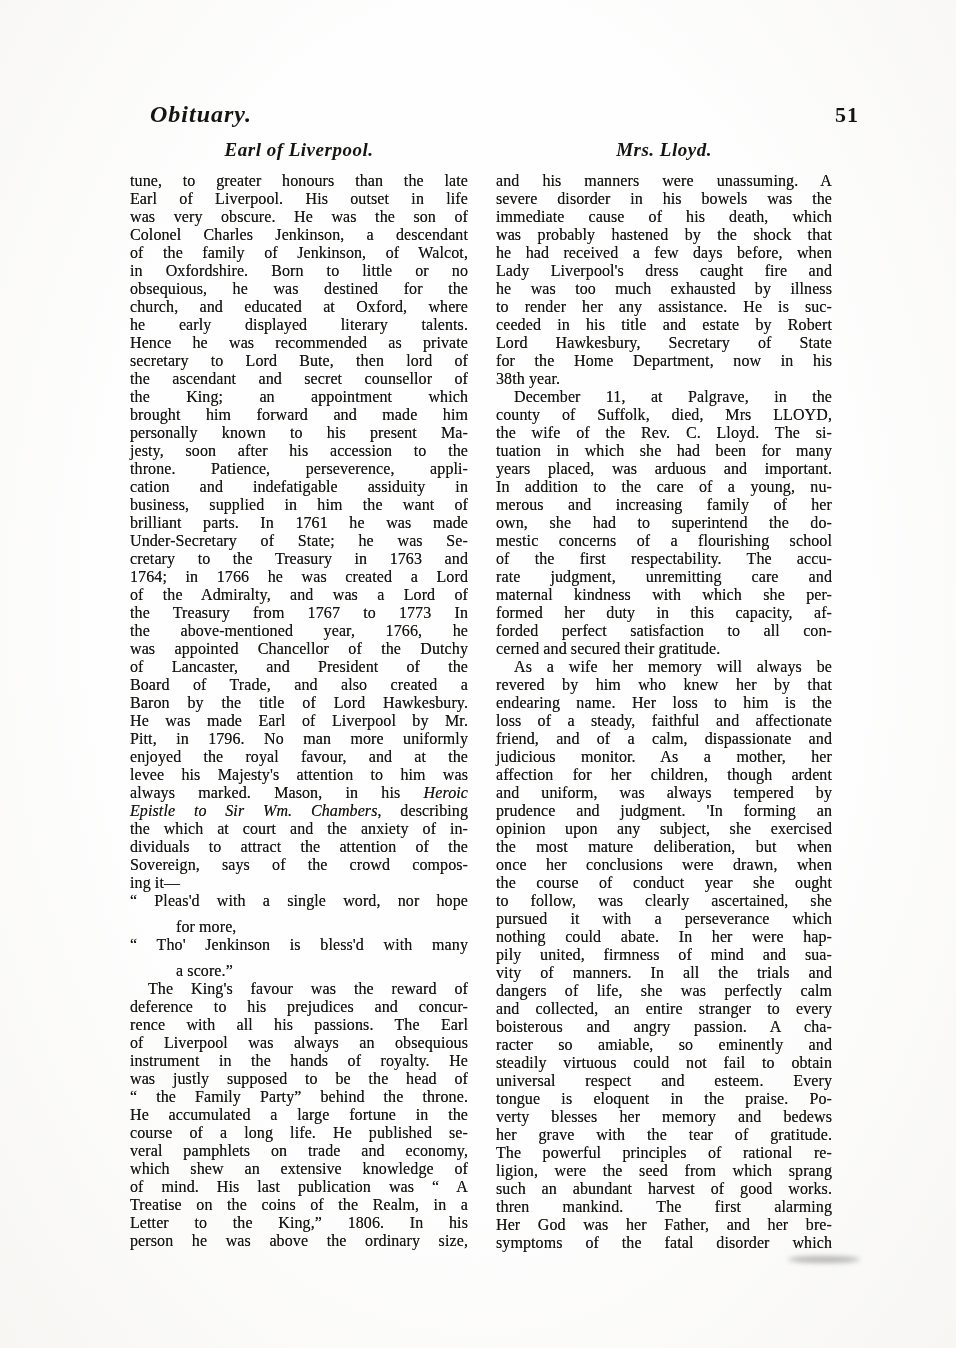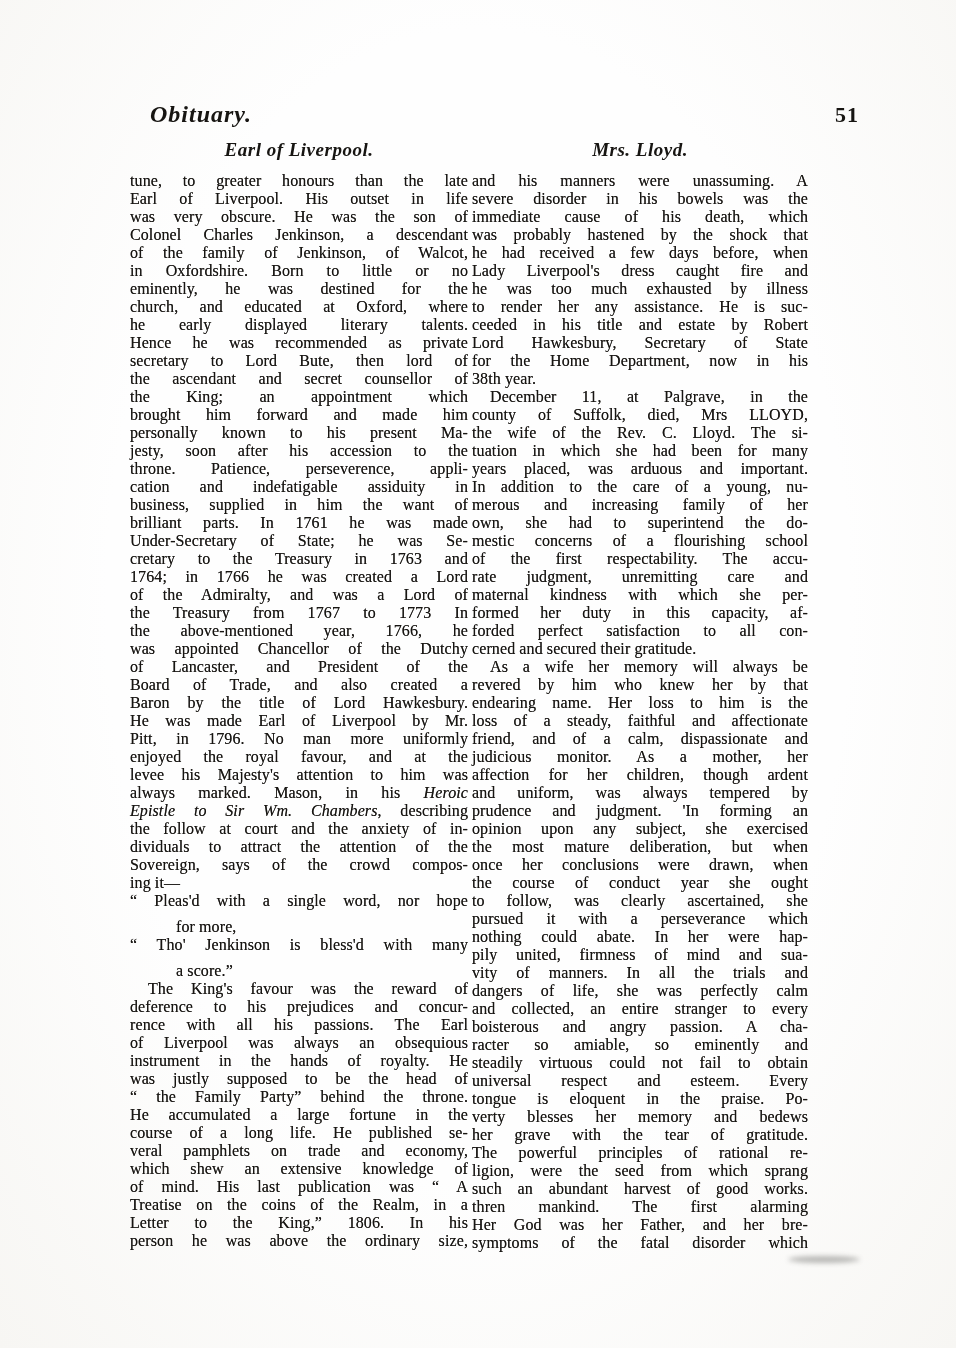--- a/index.html
+++ b/index.html
@@ -21,21 +21,21 @@
     font-style: italic; font-weight: bold;
     font-size: 24px; letter-spacing: 1px;
   }
   .page-number {
     position: absolute; top: 102px; left: 811px; width: 48px;
     text-align: right;
     font-weight: bold; font-size: 22px; letter-spacing: 1px;
   }
   .columns {
     position: absolute; top: 139px; left: 130px; width: 688px;
-    display: flex; gap: 4px;
+    display: flex; gap: 28px;
   }
   .column { flex: none; }
   .column.left  { width: 338px; }
   .column.right { width: 336px; }
   .col-title {
     margin: 0 0 11px 0;
     text-align: center;
     font-style: italic; font-weight: bold;
     font-size: 19px; letter-spacing: 0.5px;
   }
@@ -73,21 +73,21 @@
 
     <section class="column left">
       <h2 class="col-title">Earl of Liverpool.</h2>
       <div class="col-body">
           <div class="line">tune, to greater honours than the late</div>
           <div class="line">Earl of Liverpool.  His outset in life</div>
           <div class="line">was very obscure.  He was the son of</div>
           <div class="line">Colonel Charles Jenkinson, a descendant</div>
           <div class="line">of the family of Jenkinson, of Walcot,</div>
           <div class="line">in Oxfordshire.  Born to little or no</div>
-          <div class="line">eminently, he was destined for the</div>
+          <div class="line">obsequious, he was destined for the</div>
           <div class="line">church, and educated at Oxford, where</div>
           <div class="line">he early displayed literary talents.</div>
           <div class="line">Hence he was recommended as private</div>
           <div class="line">secretary to Lord Bute, then lord of</div>
           <div class="line">the ascendant and secret counsellor of</div>
           <div class="line">the King; an appointment which</div>
           <div class="line">brought him forward and made him</div>
           <div class="line">personally known to his present Ma-</div>
           <div class="line">jesty, soon after his accession to the</div>
           <div class="line">throne.  Patience, perseverence, appli-</div>
@@ -103,21 +103,21 @@
           <div class="line">was appointed Chancellor of the Dutchy</div>
           <div class="line">of Lancaster, and President of the</div>
           <div class="line">Board of Trade, and also created a</div>
           <div class="line">Baron by the title of Lord Hawkesbury.</div>
           <div class="line">He was made Earl of Liverpool by Mr.</div>
           <div class="line">Pitt, in 1796. No man more uniformly</div>
           <div class="line">enjoyed the royal favour, and at the</div>
           <div class="line">levee his Majesty's attention to him was</div>
           <div class="line">always marked.  Mason, in his <i>Heroic</i></div>
           <div class="line"><i>Epistle to Sir Wm. Chambers</i>, describing</div>
-          <div class="line">the follow at court and the anxiety of in-</div>
+          <div class="line">the which at court and the anxiety of in-</div>
           <div class="line">dividuals to attract the attention of the</div>
           <div class="line">Sovereign, says of the crowd compos-</div>
           <div class="line noj">ing it—</div>
           <div class="line">“ Pleas'd with a single word, nor hope</div>
           <div class="line hang noj">for more,</div>
           <div class="line">“ Tho' Jenkinson is bless'd with many</div>
           <div class="line hang noj">a score.”</div>
           <div class="line indent">The King's favour was the reward of</div>
           <div class="line">deference to his prejudices and concur-</div>
           <div class="line">rence with all his passions.  The Earl</div>

